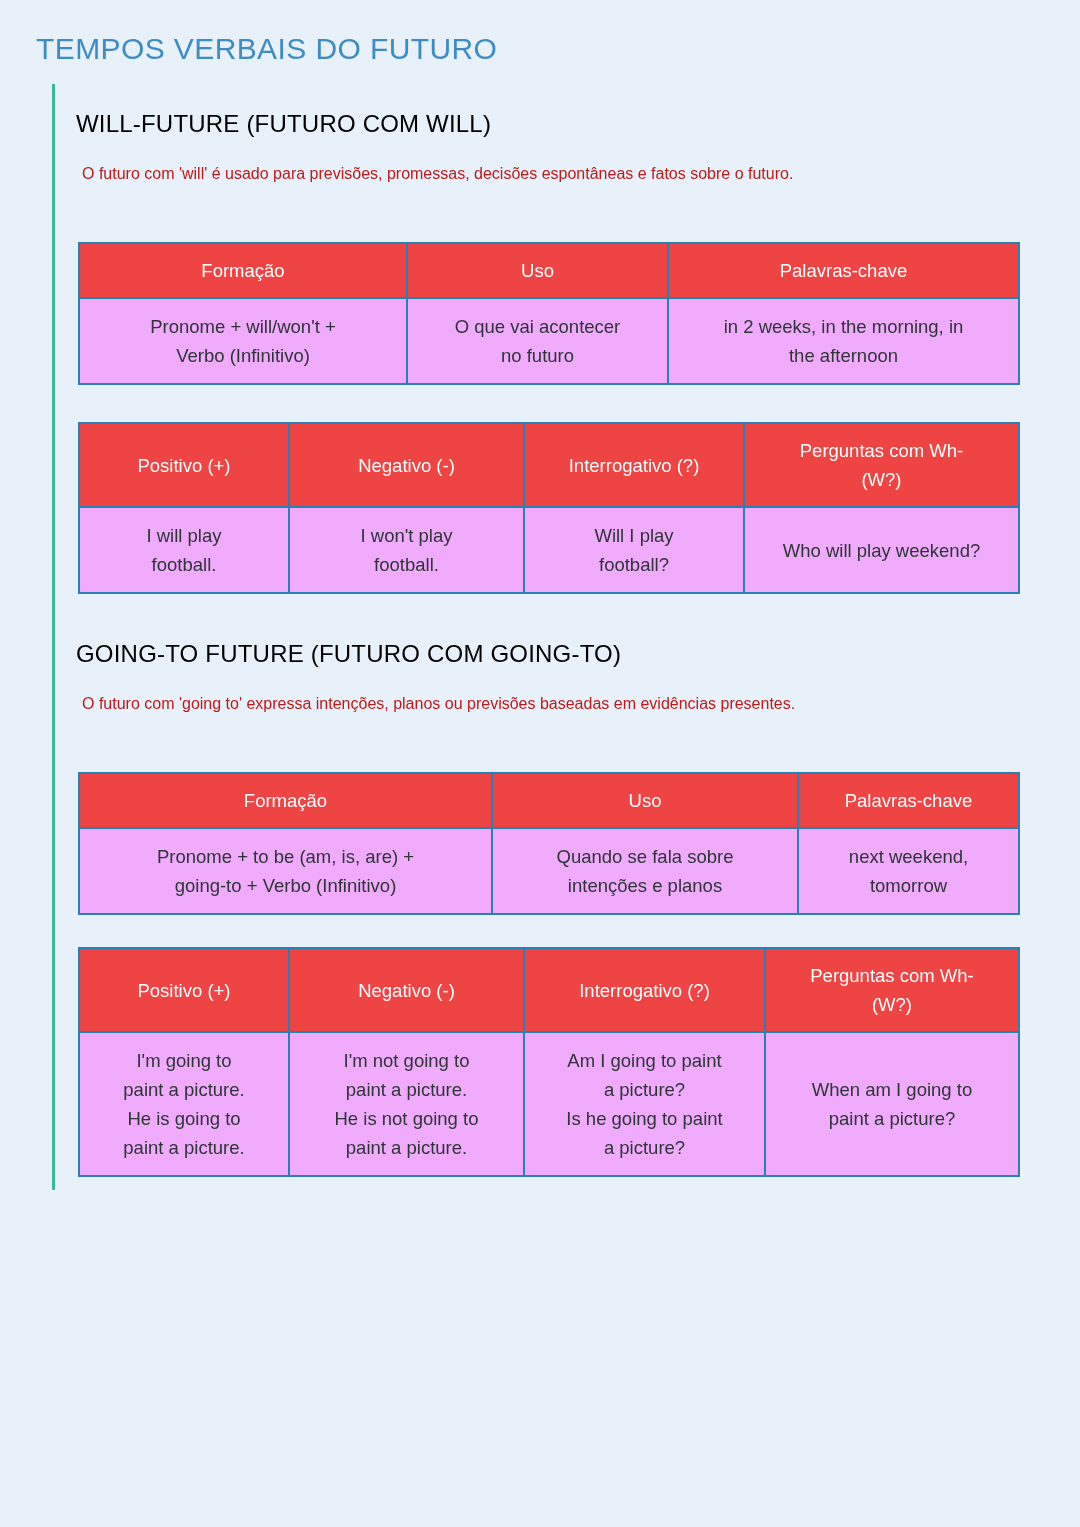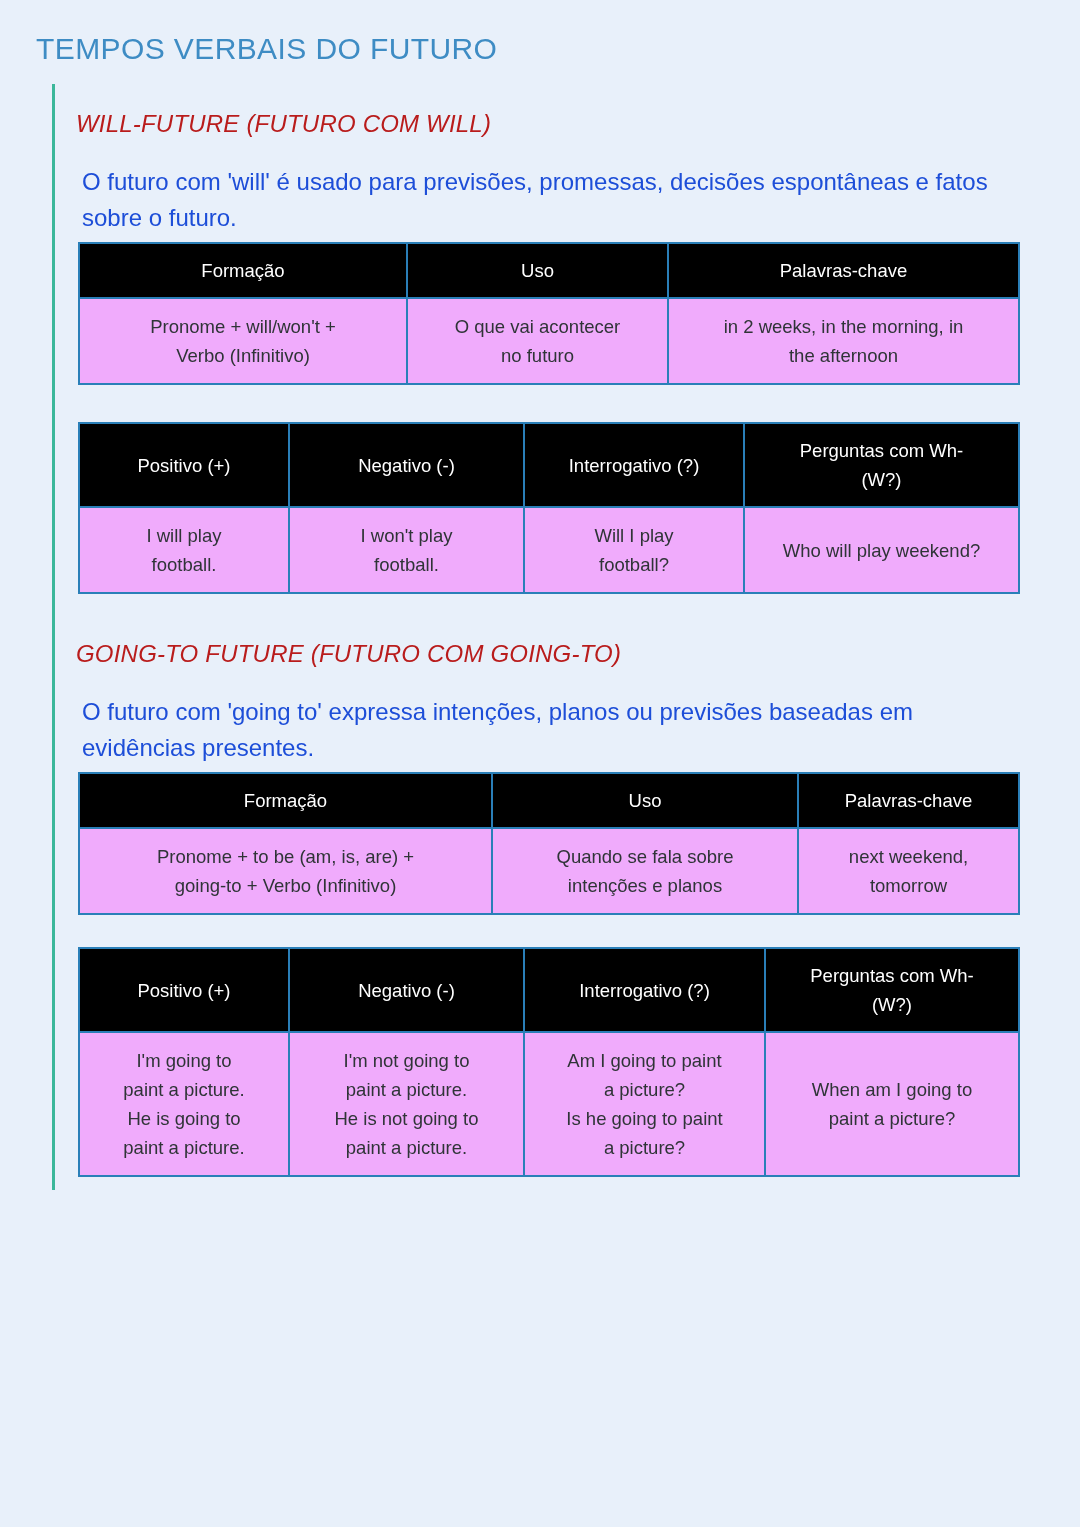--- a/index.html
+++ b/index.html
@@ -50,42 +50,41 @@
     position: absolute;
     left: 0;
     width: 1080px;
   }
   .section-heading {
     position: absolute;
     left: 76px;
     font-size: 24px;
     font-weight: 400;
     letter-spacing: 0.2px;
-    color: #b91c1c;
+    color: #000000;
     white-space: nowrap;
-    font-style: italic;
   }
   .section-desc {
     position: absolute;
     left: 82px;
     width: 936px;
-    font-size: 24px;
+    font-size: 16px;
     line-height: 36px;
-    color: #1d4ed8;
+    color: #b91c1c;
   }
 
   
   .tbl {
     position: absolute;
     border-collapse: collapse;
     table-layout: fixed;
     border: 2px solid #2a7fb8;
   }
   .tbl th {
-    background: #000000;
+    background: #ef4444;
     color: #ffffff;
     font-size: 18.5px;
     font-weight: 400;
     line-height: 29px;
     text-align: center;
     vertical-align: middle;
     padding: 12px 8px;
     border-left: 2px solid #2a7fb8;
     border-right: 2px solid #2a7fb8;
     border-bottom: 2px solid #2a7fb8;

